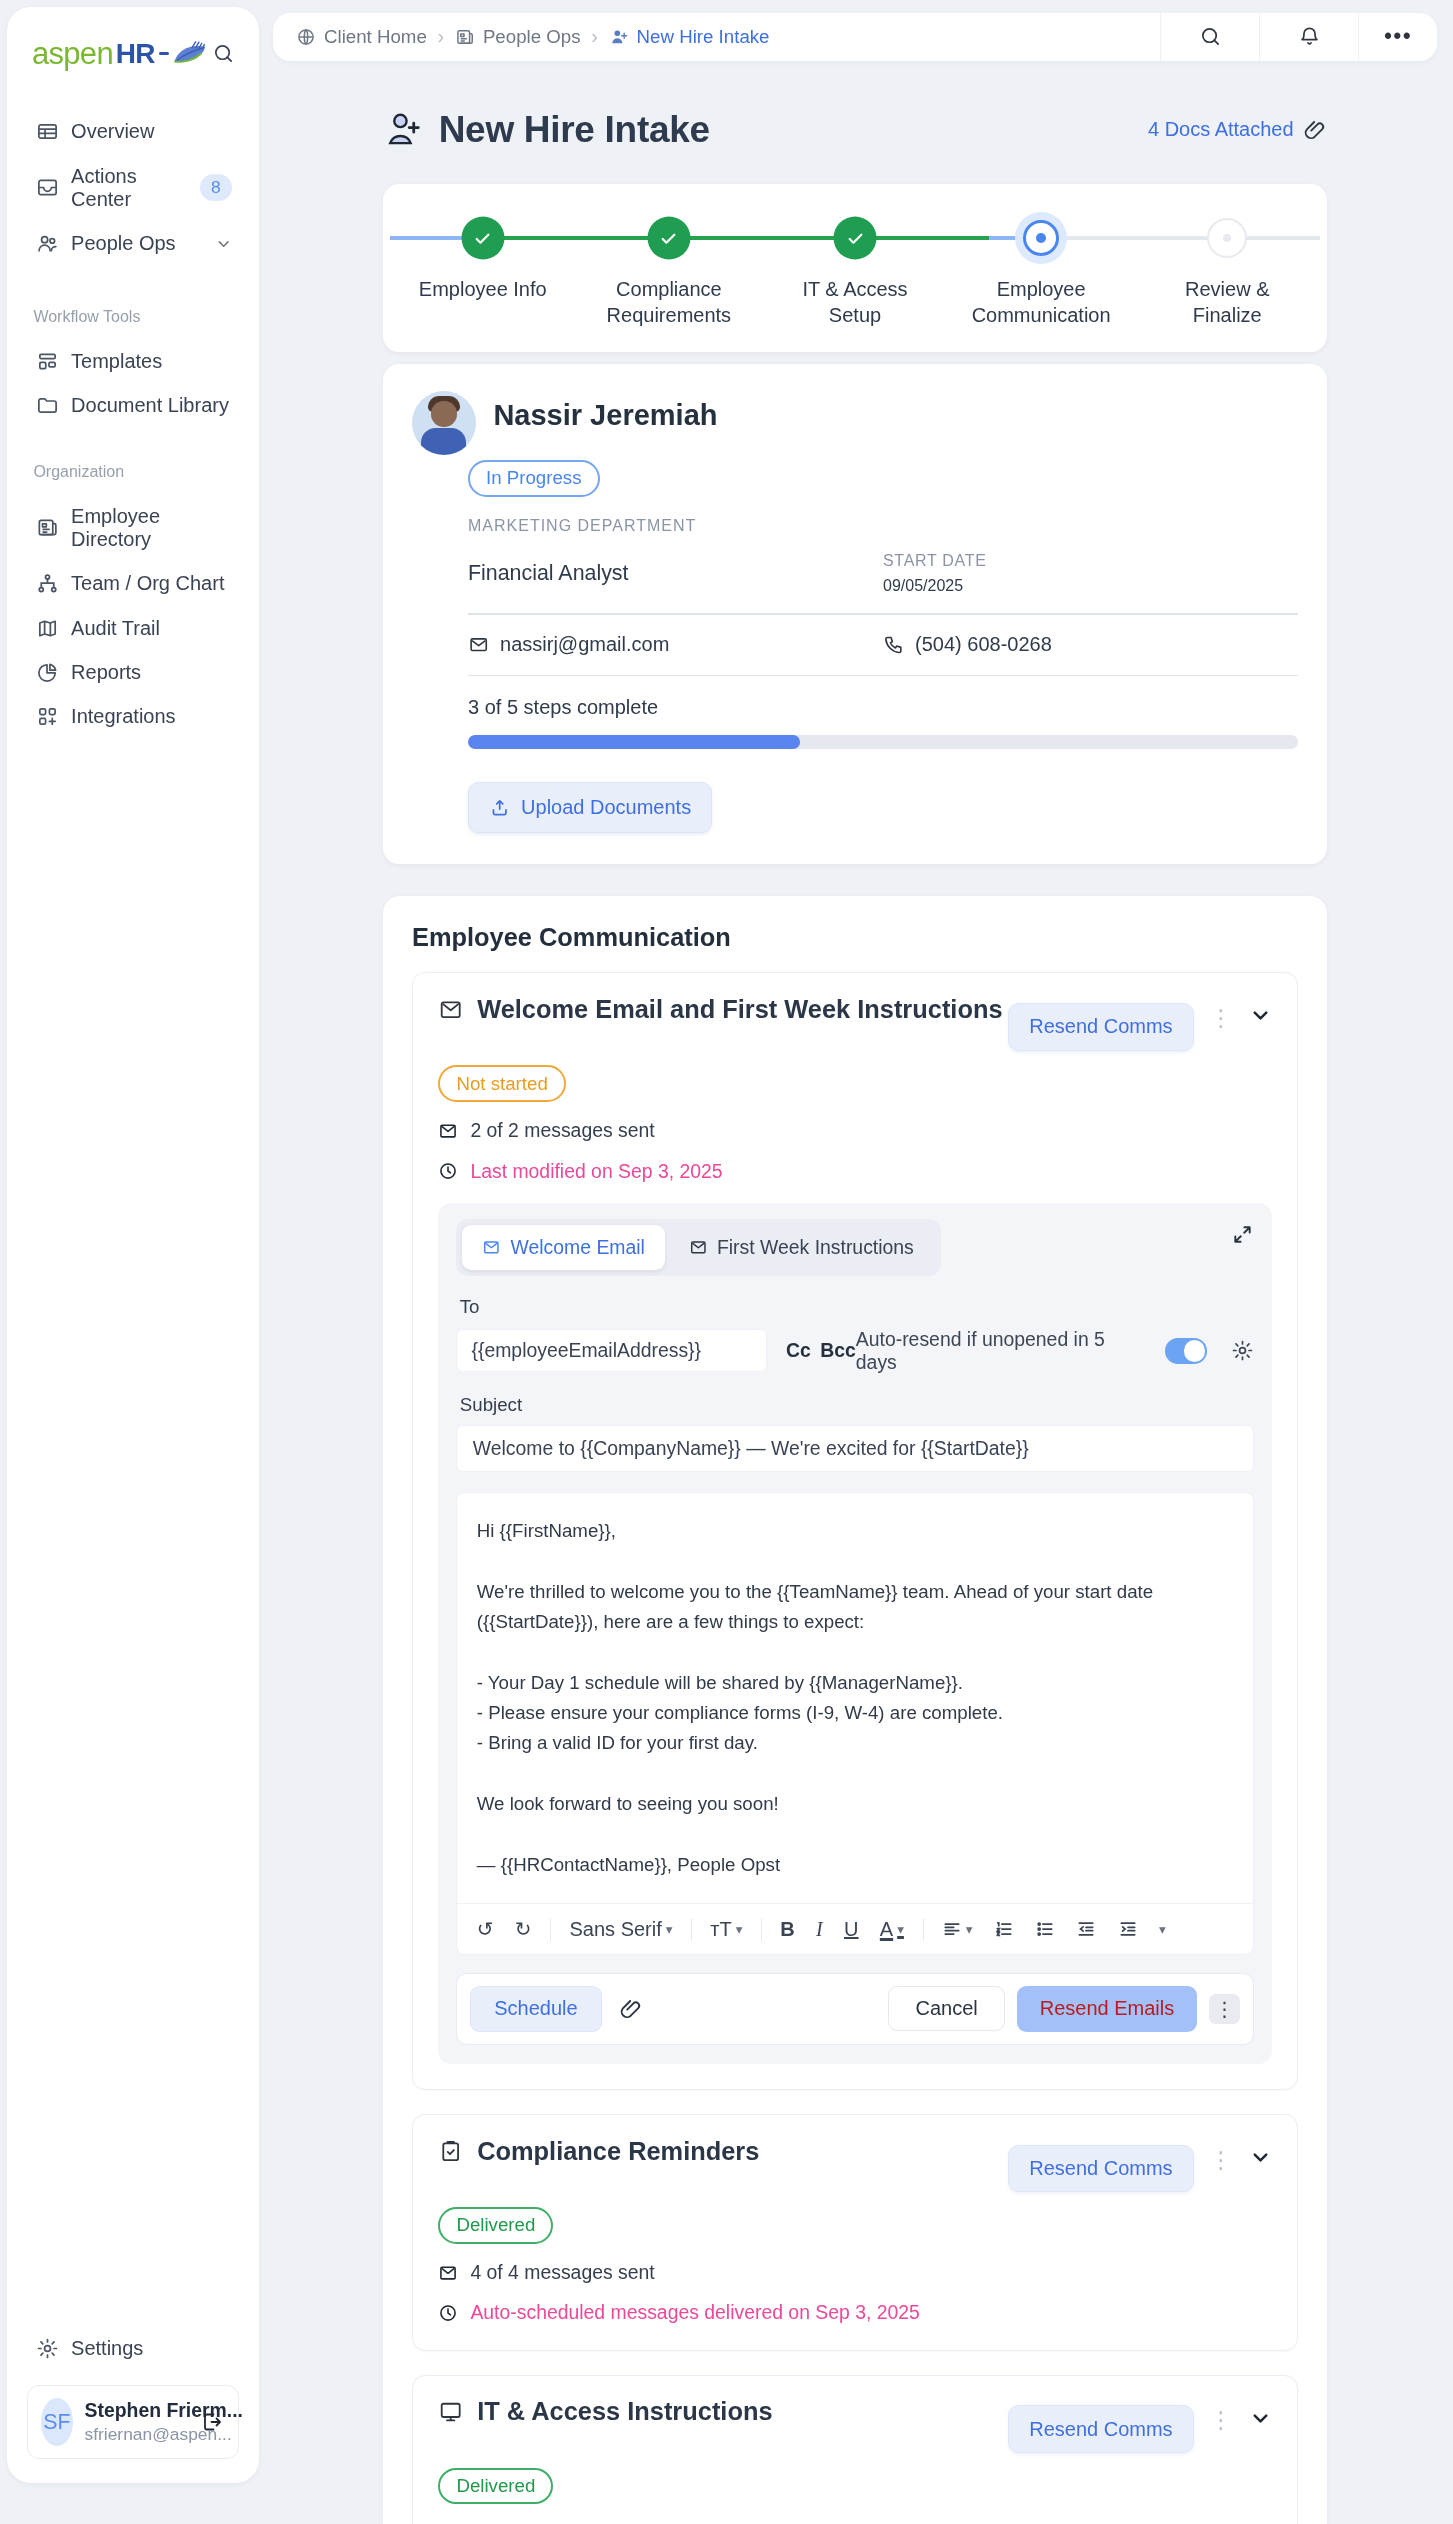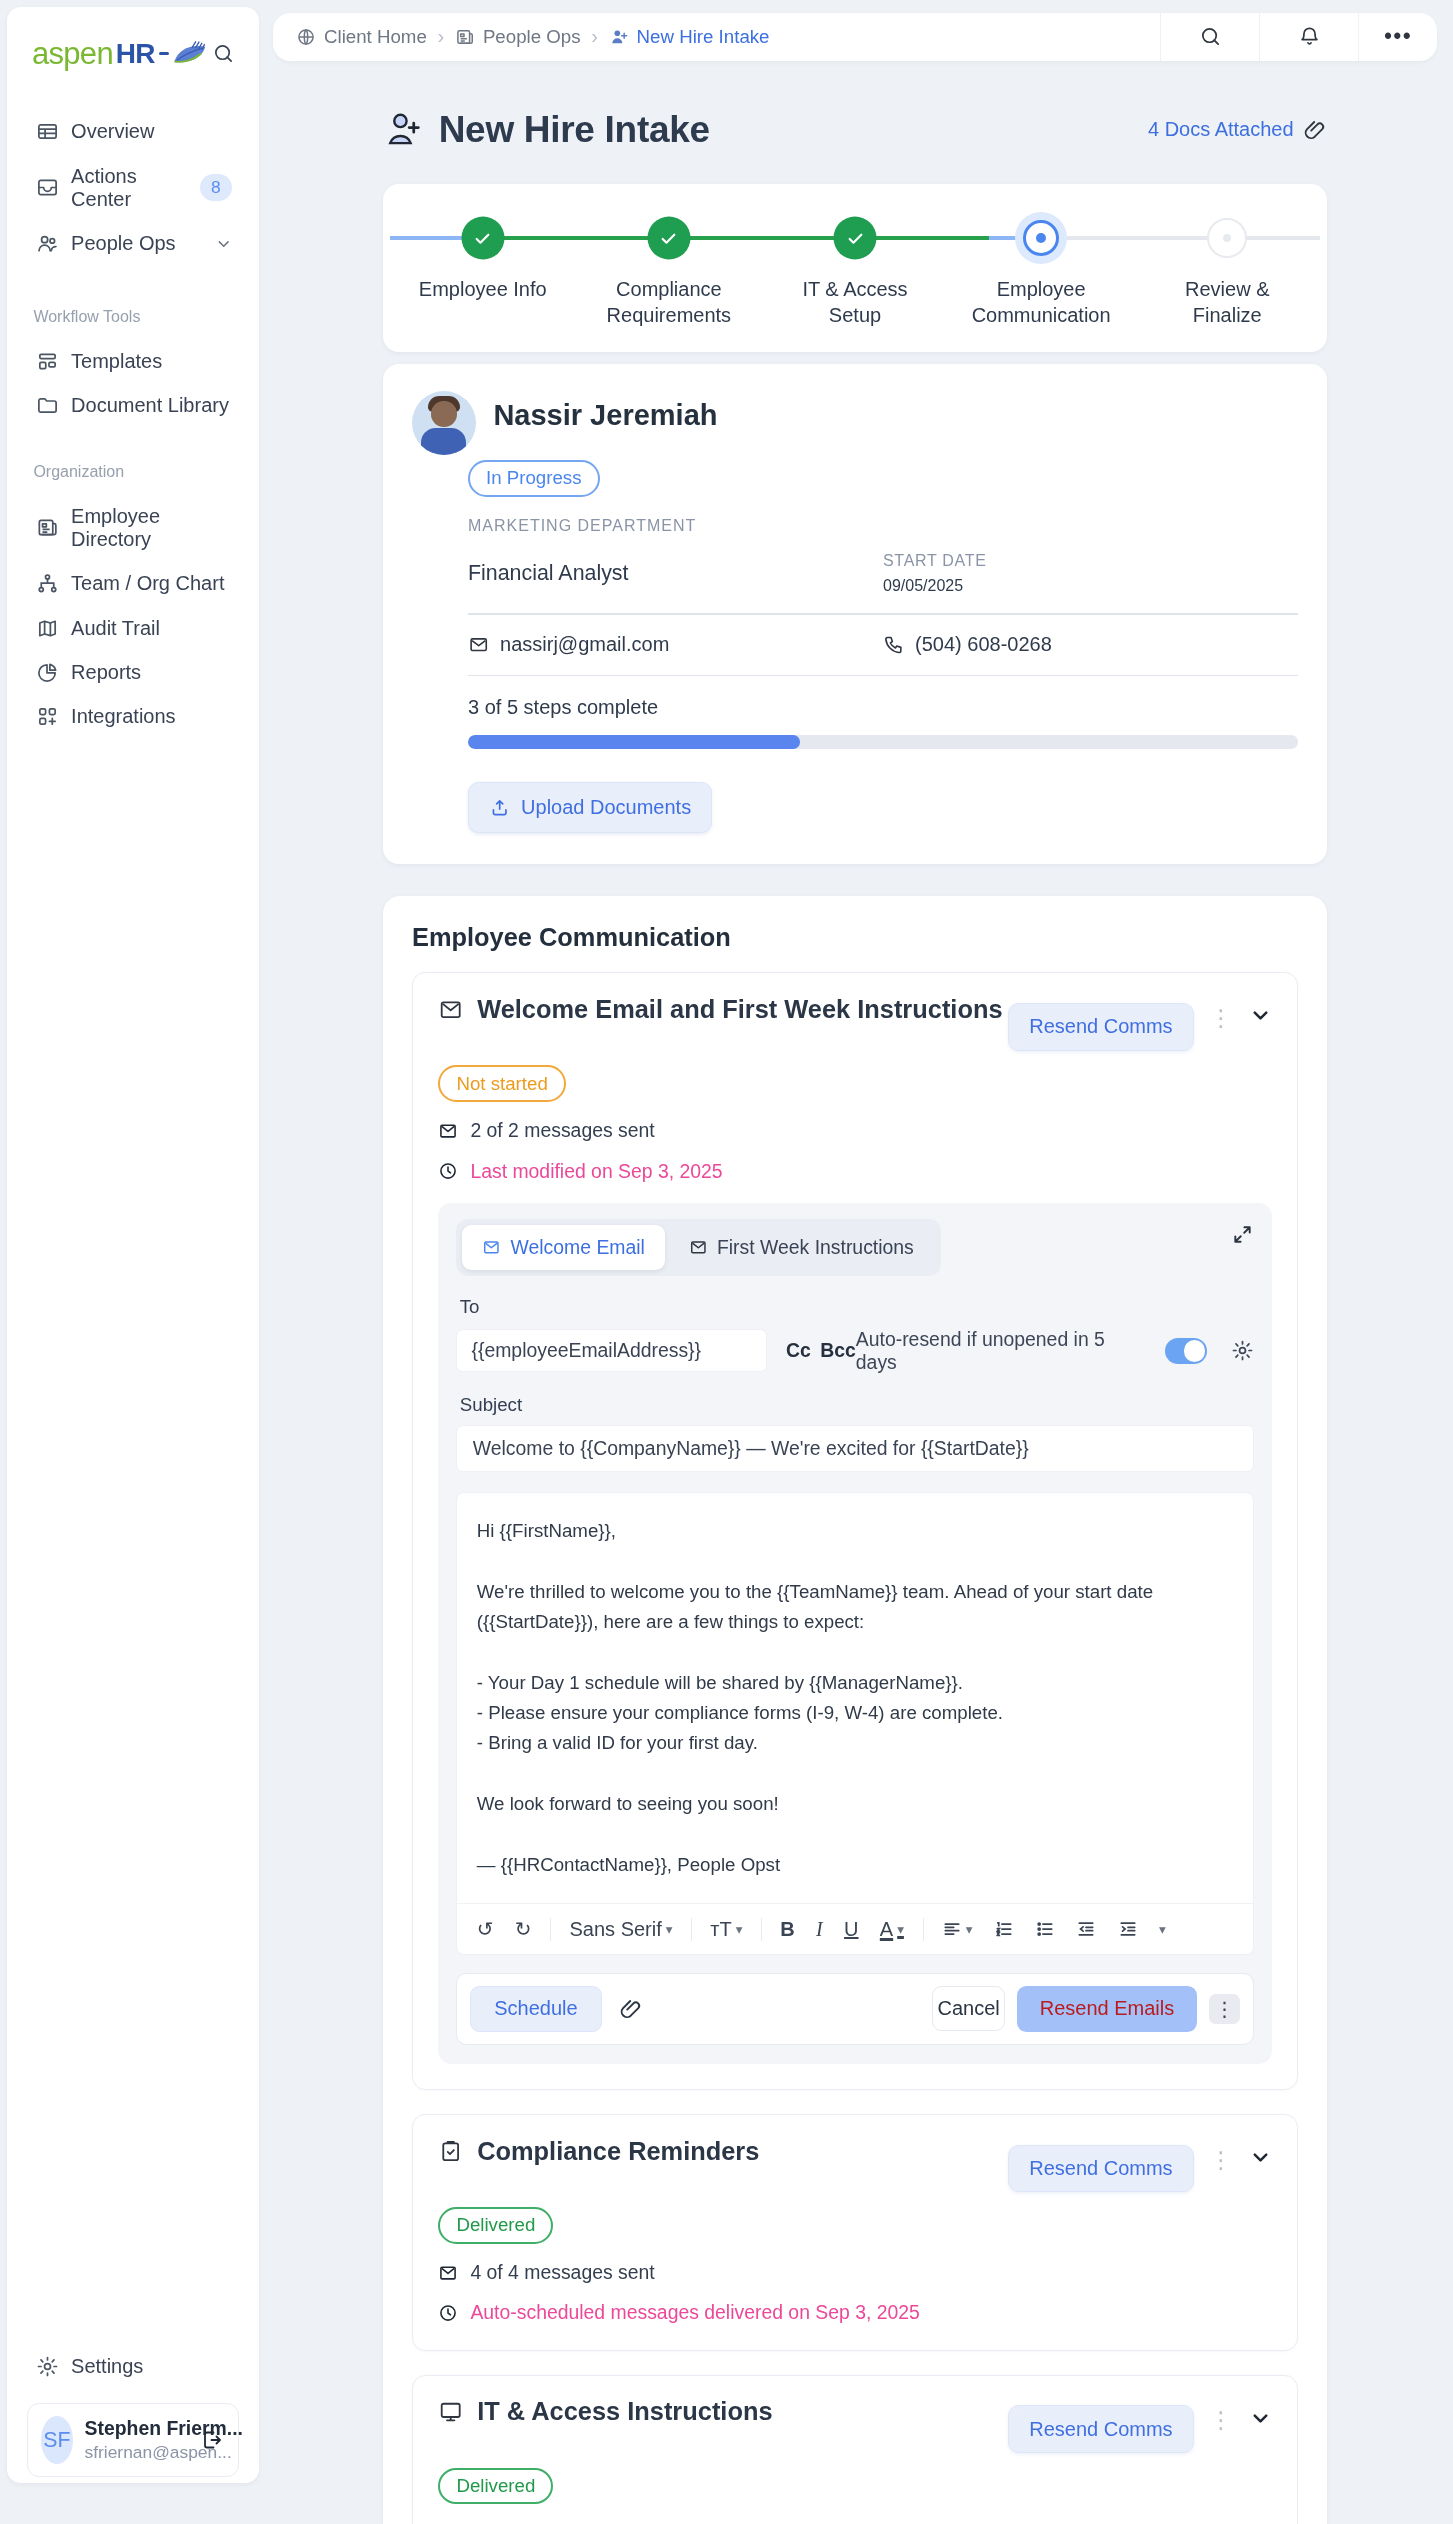--- a/index.html
+++ b/index.html
@@ -2,22 +2,22 @@
 <html style="font-size:10.7px"><head>
 <meta charset="utf-8">
 <style>
   * { margin:0; padding:0; box-sizing:border-box; }
   html,body { width:1453px; height:2525px; overflow:hidden;
     font-family:"Liberation Sans","DejaVu Sans",sans-serif; background:#eef1f6; color:#2f3b4c; }
   svg { display:block; }
 
   
   .sidebar { position:absolute; left:6.7px; top:6.7px; width:252px; bottom:41px;
-    background:#fff; border-radius:14px; box-shadow:0 1.3px 5.3px rgba(30,40,60,.05);
-    display:flex; flex-direction:column; padding:29px 20px 6px 20px; }
+    background:#fff; border-radius:24px; box-shadow:0 1.3px 5.3px rgba(30,40,60,.05);
+    display:flex; flex-direction:column; padding:29px 20px 24px 20px; }
   .logo-row { display:flex; align-items:center; justify-content:space-between; padding:0 4px 0 5.3px; }
   .logo { display:flex; align-items:center; gap:2.7px; }
   .logo-aspen { font-size:31px; color:#7ab832; letter-spacing:-0.7px; }
   .logo-hr { font-size:28px; font-weight:bold; color:#2b53a8; letter-spacing:-0.7px; }
   .logo-dash { width:10.7px; height:3.3px; background:#2b53a8; border-radius:2px; margin:0 1.3px; }
   .side-search { color:#3c4454; cursor:pointer; }
   .nav { margin-top:41px; display:flex; flex-direction:column; gap:6.7px; }
   .nav-item { display:flex; align-items:center; gap:12px; padding:7.4px 6.7px 7.4px 9.4px;
     border-radius:8px; font-size:20px; color:#3a4354; cursor:pointer; }
   .nav-item .nico { color:#4b5563; flex:0 0 auto; }
@@ -158,21 +158,21 @@
   .tb.under { text-decoration:underline; }
   .tb.colorA { text-decoration:underline; text-decoration-thickness:2.7px; }
   .tb-sep { width:0.7px; height:23px; background:#e7eaf0; margin:0 5.3px; }
   .editor-foot { margin-top:17.4px; background:#fff; border:1.3px solid #e6eaf1; border-radius:10.7px;
     padding:12px 13.4px; display:flex; align-items:center; }
   .schedule-btn { background:#e9eefb; border:0.7px solid #dde6f9; color:#3f6fe0; font-size:20px;
     padding:10.7px 23px; border-radius:9.4px; cursor:pointer; }
   .foot-clip { color:#2b3443; margin-left:17.4px; cursor:pointer; }
   .foot-right { margin-left:auto; display:flex; align-items:center; gap:12px; }
   .cancel-btn { background:#fff; border:1.3px solid #e4e8ef; border-radius:9.4px; color:#2b3443;
-    font-size:20px; padding:10px 4px; cursor:pointer; }
+    font-size:20px; padding:10px 26px; cursor:pointer; }
   .resend-emails-btn { background:#a3c1f8; border:none; border-radius:9.4px; color:#b91c1c;
     font-size:20px; padding:11.4px 23px; cursor:default; }
   .grip { background:#e9ebf0; border-radius:6.7px; padding:6.7px 5.3px; color:#3b4453; font-size:20px;
     line-height:.82; cursor:grab; text-align:center; }
 </style>
 </head>
 <body>
 
 <aside class="sidebar">
   <div class="logo-row">

